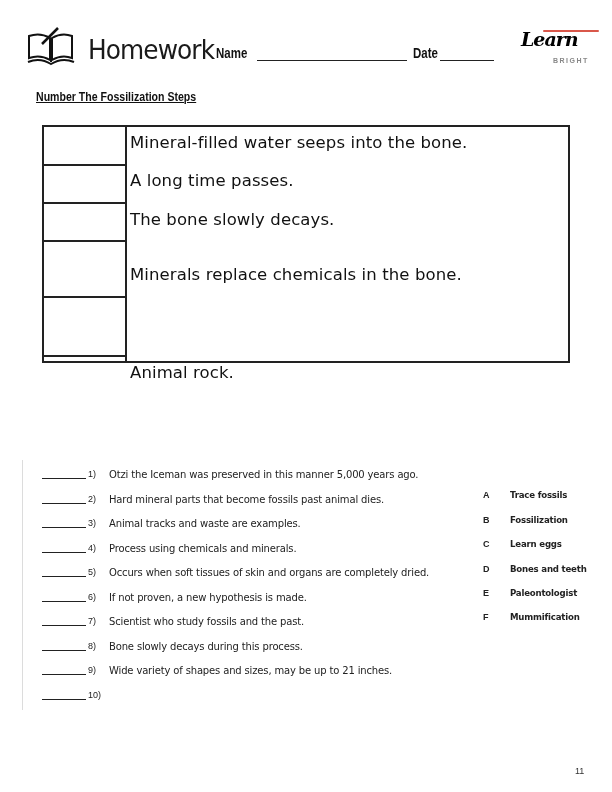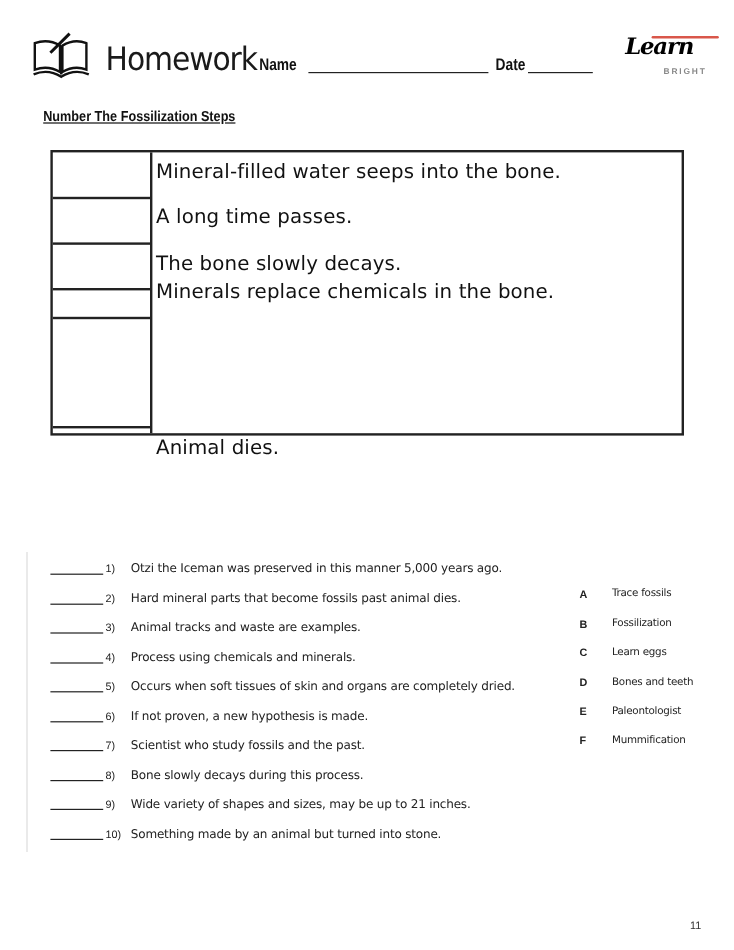--- a/index.html
+++ b/index.html
@@ -31,21 +31,21 @@
 
   
   .match-rule { position: absolute; left: 22px; top: 460px; width: 1px; height: 250px; background: #dcdcdc; }
   .q-row { position: absolute; left: 42px; height: 20px; width: 420px; }
   .q-blank { position: absolute; left: 0; top: 11px; width: 44px; border-bottom: 1.5px solid #222; }
   .q-num { position: absolute; left: 46px; top: 2px; font-size: 9px; color: #222; }
   .q-text { position: absolute; left: 67px; top: 2px; font-family: "DejaVu Sans", sans-serif; font-size: 10px; color: #222; white-space: nowrap; letter-spacing: -0.15px; }
 
   .a-row { position: absolute; left: 483px; height: 16px; width: 120px; }
   .a-letter { position: absolute; left: 0; top: 0; font-size: 9px; font-weight: bold; color: #222; }
-  .a-text { position: absolute; left: 27px; top: 0; font-family: "DejaVu Sans", sans-serif; font-size: 8.6px; font-weight: normal; color: #222; white-space: nowrap; letter-spacing: -0.2px; }
+  .a-text { position: absolute; left: 27px; top: 0; font-family: "DejaVu Sans", sans-serif; font-size: 8.6px; font-weight: bold; color: #222; white-space: nowrap; letter-spacing: -0.2px; }
 
   .page-num { position: absolute; left: 575px; top: 766px; font-size: 9px; color: #333; }
 </style>
 </head>
 <body>
 
 <div class="header">
   <svg class="book-icon" viewBox="0 0 50 40">
     <path d="M3 10 Q14 6 24 12 L24 34 Q14 28 3 32 Z" fill="none" stroke="#111" stroke-width="2"></path>
     <path d="M46 10 Q36 6 26 12 L26 34 Q36 28 46 32 Z" fill="none" stroke="#111" stroke-width="2"></path>
@@ -74,30 +74,30 @@
     <div class="step-text">Mineral-filled water seeps into the bone.</div>
   </div>
   <div class="step-row" style="top:38.3px">
     <div class="step-box"></div>
     <div class="step-text">A long time passes.</div>
   </div>
   <div class="step-row" style="top:76.6px">
     <div class="step-box"></div>
     <div class="step-text">The bone slowly decays.</div>
   </div>
-  <div class="step-row" style="top:100px">
+  <div class="step-row" style="top:132px">
     <div class="step-box"></div>
     <div class="step-text">Minerals replace chemicals in the bone.</div>
   </div>
   <div class="step-row" style="top:191.5px">
     <div class="step-box"></div>
   </div>
   <div class="step-row" style="top:229.8px">
     <div class="step-box"></div>
-    <div class="step-text">Animal dies.</div>
+    <div class="step-text">Animal rock.</div>
   </div>
 </div>
 
 <div class="match-rule"></div>
 
 <div class="q-row" style="top:467px">
   <div class="q-blank"></div>
   <div class="q-num">1)</div>
   <div class="q-text">Otzi the Iceman was preserved in this manner 5,000 years ago.</div>
 </div>
@@ -137,21 +137,20 @@
   <div class="q-text">Bone slowly decays during this process.</div>
 </div>
 <div class="q-row" style="top:663px">
   <div class="q-blank"></div>
   <div class="q-num">9)</div>
   <div class="q-text">Wide variety of shapes and sizes, may be up to 21 inches.</div>
 </div>
 <div class="q-row" style="top:687.5px">
   <div class="q-blank"></div>
   <div class="q-num">10)</div>
-  <div class="q-text">Something made by an animal but turned into stone.</div>
 </div>
 
 <div class="a-row" style="top:490px">
   <div class="a-letter">A</div>
   <div class="a-text">Trace fossils</div>
 </div>
 <div class="a-row" style="top:514.5px">
   <div class="a-letter">B</div>
   <div class="a-text">Fossilization</div>
 </div>

